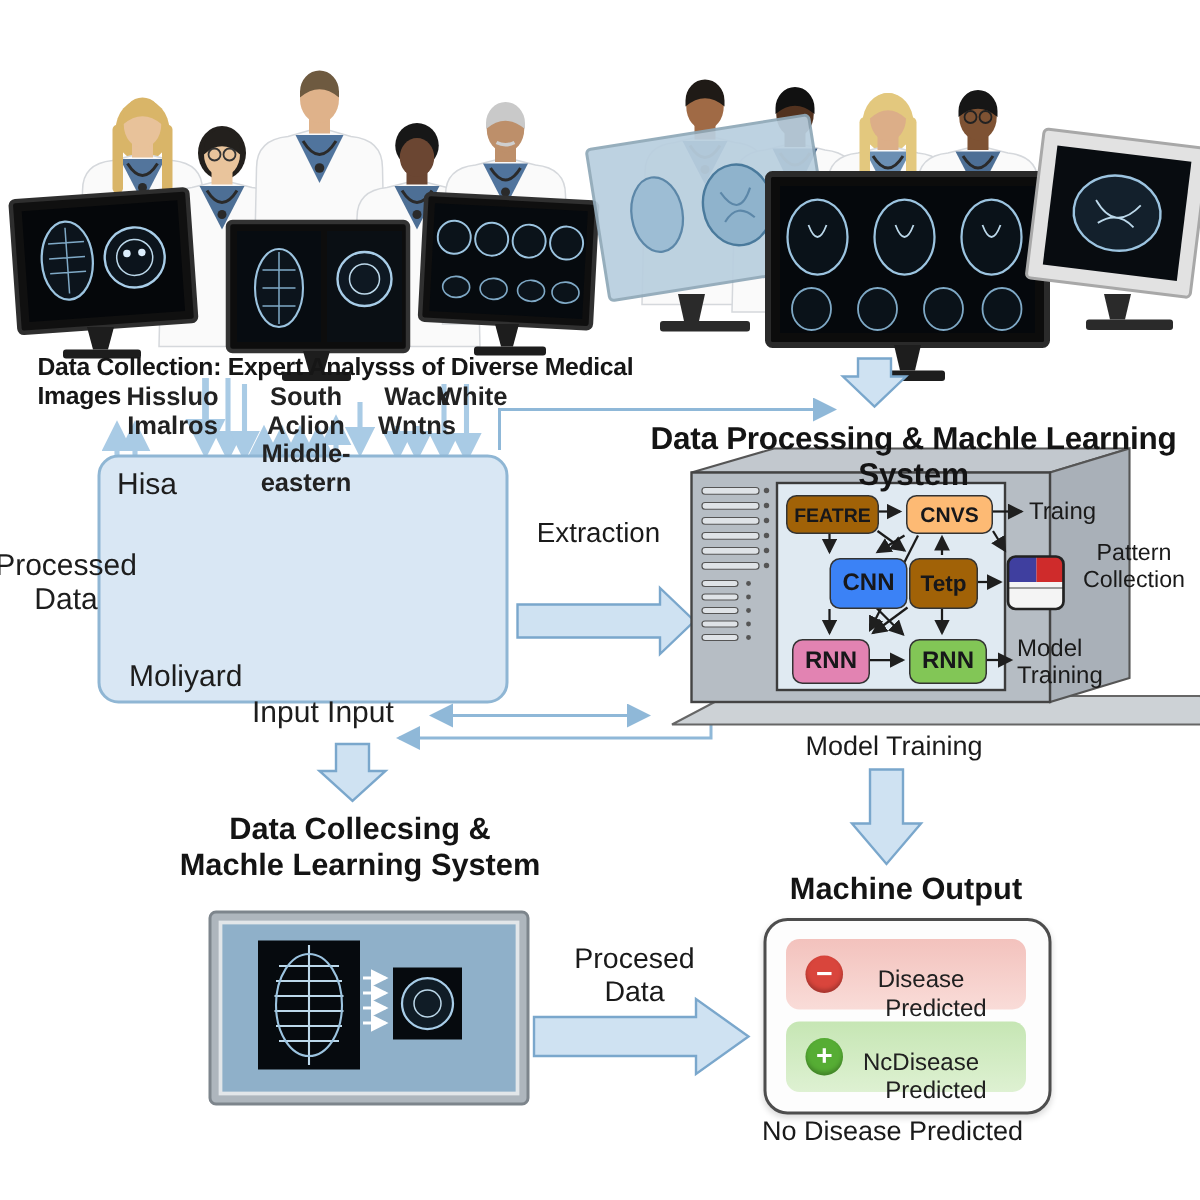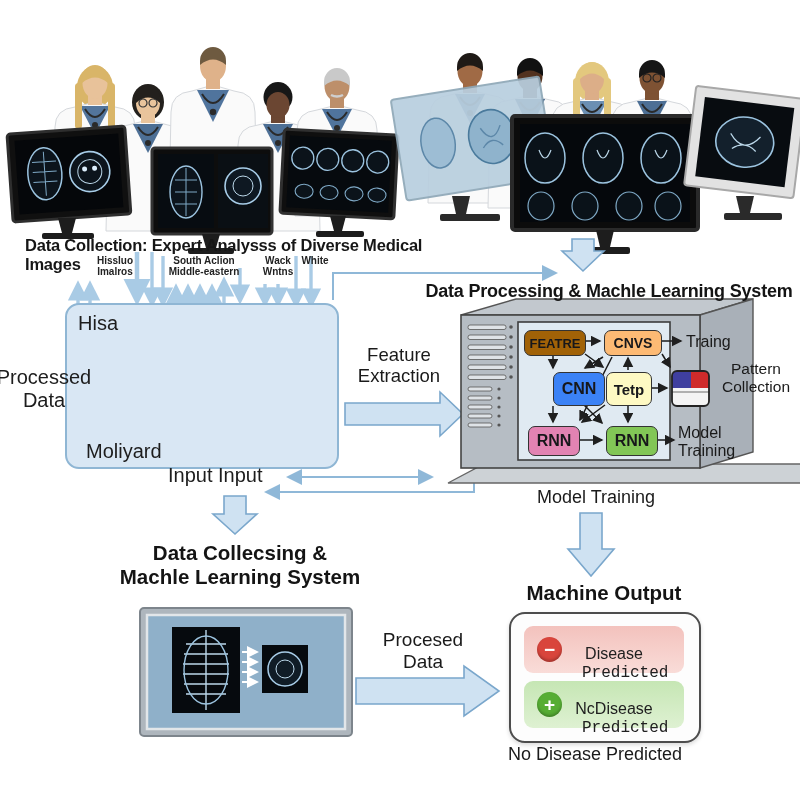--- a/index.html
+++ b/index.html
@@ -1,40 +1,40 @@
 <!DOCTYPE html>
 <html><head>
 <meta charset="utf-8">
 <style>
   html,body{margin:0;padding:0;background:#fff;}
   .stage{position:relative;width:800px;height:800px;background:#fff;overflow:hidden;
          font-family:"Liberation Sans",sans-serif;color:#1a1a1a;}
   svg.art{position:absolute;left:0;top:0;z-index:1;}
   .txt{position:absolute;z-index:3;}
   .hdr{font-size:16.5px;font-weight:600;letter-spacing:-0.2px;color:#161616;}
-  .demo{font-size:10px;font-weight:600;line-height:1.12;text-align:center;color:#222;}
+  .demo{font-size:17px;font-weight:600;line-height:1.12;text-align:center;color:#222;}
   .big{font-size:20px;color:#1d1d1d;}
   .ctr{text-align:center;line-height:1.15;}
-  .boldtitle{font-weight:700;font-size:18px;letter-spacing:-0.2px;text-align:center;color:#141414;}
+  .boldtitle{font-weight:700;font-size:21px;letter-spacing:-0.2px;text-align:center;color:#141414;}
   .bigbold{font-weight:700;font-size:20.5px;line-height:1.18;text-align:center;color:#141414;}
   .node{position:absolute;z-index:3;border:1.6px solid #333;border-radius:7px;
         display:flex;align-items:center;justify-content:center;font-weight:700;color:#17171a;}
   .bluebox{position:absolute;z-index:2;background:#d9e7f4;border:2px solid #8fb6d4;border-radius:14px;}
   .outpanel{position:absolute;z-index:2;background:#fdfdfd;border:2px solid #4d4d4d;border-radius:16px;
             box-shadow:0 2px 4px rgba(0,0,0,0.15);}
   .outrow{position:absolute;border-radius:9px;display:flex;align-items:center;}
   .row-red{background:linear-gradient(#f3c2bd,#f9dcd8);}
   .row-green{background:linear-gradient(#c6e6b4,#def1d2);}
   .sign{width:25px;height:25px;border-radius:50%;color:#fff;font-size:19px;font-weight:700;
         display:flex;align-items:center;justify-content:center;margin-left:13px;
         box-shadow:inset 0 -2px 3px rgba(0,0,0,0.25);}
   .sign-minus{background:#d9453c;}
   .sign-plus{background:#56ad34;}
   .rowtxt{width:104px;font-size:16px;line-height:1.18;text-align:center;color:#202020;margin-top:28px;}
-  .rowtxt .l2{padding-left:20px;font-family:Liberation Mono, monospace;}
+  .rowtxt .l2{padding-left:20px;}
   .small-lb{font-size:15.5px;line-height:1.15;}
 </style>
 </head>
 <body>
 
 <div class="stage">
 
 <svg class="art" width="800" height="800" viewBox="0 0 800 800">
   <defs>
     <marker id="mB" markerWidth="8" markerHeight="8" refX="6" refY="3.5" orient="auto">
@@ -402,30 +402,29 @@
 
 <div class="txt big" style="left:78px;top:312px;">Hisa</div>
 <div class="txt big" style="left:86px;top:409px;margin-top:31px;">Moliyard</div>
 
 <div class="txt big ctr" style="left:-12px;top:366px;width:112px;">
   <div>Processed</div>
       <div>Data</div>
 </div>
 
 <div class="txt ctr" style="left:338px;top:344px;width:122px;font-size:18.5px;">
-  <div>Feature</div>
       <div>Extraction</div>
 </div>
 
 <div class="txt boldtitle" style="left:420px;top:281px;width:378px;">Data Processing &amp; Machle Learning System</div>
 
 <div class="node" style="left:524px;top:330px;width:60px;height:24px;background:#a16207;font-size:13px;">FEATRE</div>
 <div class="node" style="left:604px;top:330px;width:56px;height:24px;background:#fdba74;font-size:14px;">CNVS</div>
 <div class="node" style="left:520px;top:372px;width:50px;height:32px;background:#3b82f6;font-size:16px;margin-left:33px;">CNN</div>
-<div class="node" style="left:606px;top:372px;width:44px;height:32px;background:#fef9c3;font-size:15px;">Tetp</div>
+<div class="node" style="left:606px;top:372px;width:44px;height:32px;background:#a16207;font-size:15px;">Tetp</div>
 <div class="node" style="left:528px;top:426px;width:50px;height:28px;background:#e283b2;font-size:16px;">RNN</div>
 <div class="node" style="left:606px;top:426px;width:50px;height:28px;background:#82c656;font-size:16px;">RNN</div>
 
 <div class="txt" style="left:686px;top:333px;font-size:16px;">Traing</div>
 <div class="txt ctr small-lb" style="left:712px;top:360px;width:88px;">
   <div>Pattern</div>
       <div>Collection</div>
 </div>
 <div class="txt small-lb" style="left:678px;top:424px;width:72px;font-size:16px;">
   <div>Model</div>

